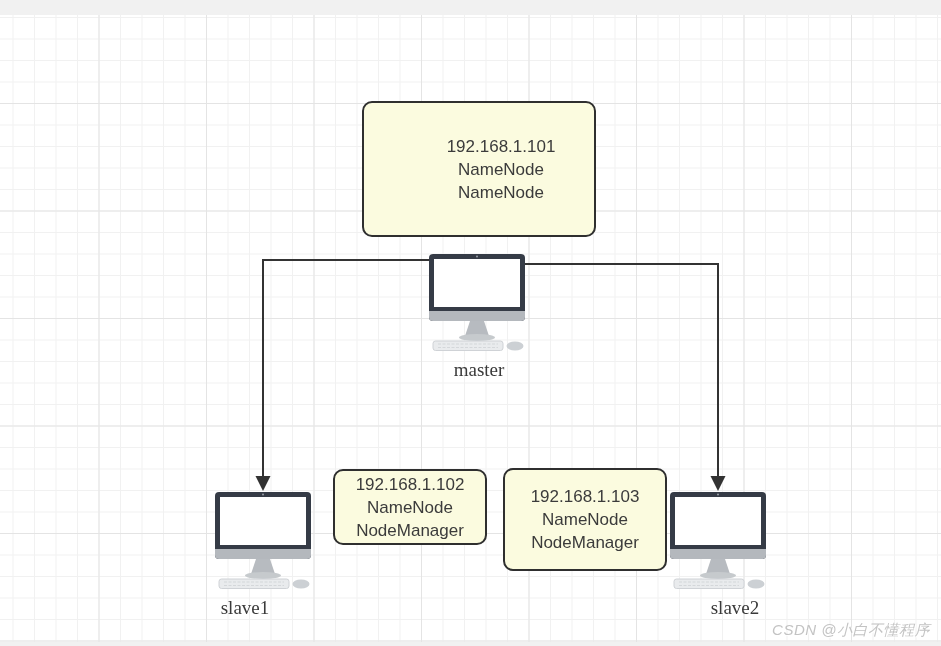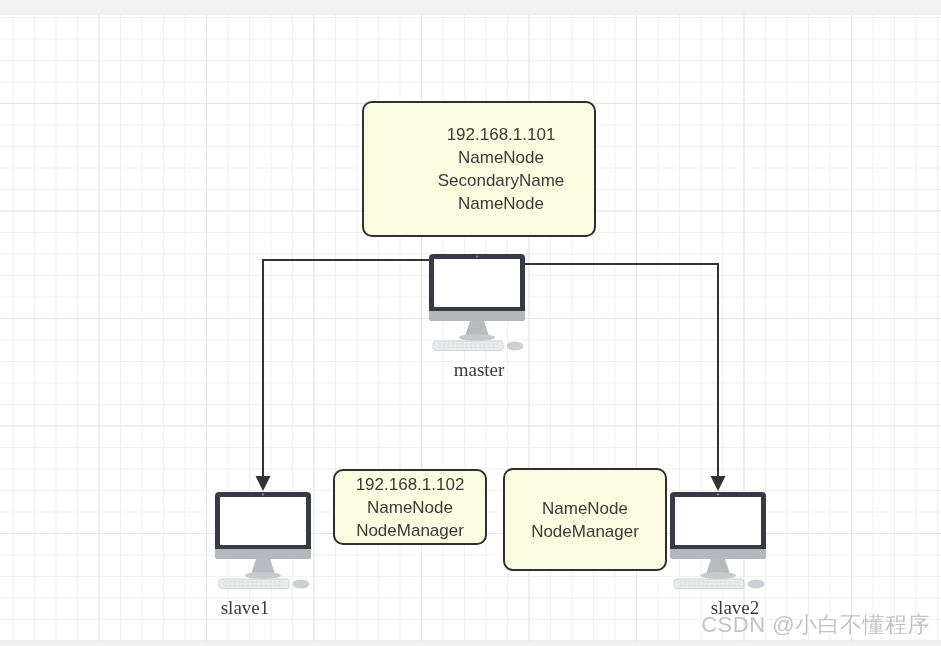--- a/index.html
+++ b/index.html
@@ -45,23 +45,24 @@
   .node-label {
     position: absolute; width: 106px; text-align: center;
     color: #3a3a3a; font-size: 19px; font-family: Liberation Serif, serif;
   }
   .node-label.master { left: 426px; top: 359px; }
   .node-label.slave1 { left: 192px; top: 597px; }
   .node-label.slave2 { left: 682px; top: 597px; }
 
   .watermark {
     position: absolute; right: 11px; bottom: 6px;
-    color: #c3c3c3; font-size: 22px; letter-spacing: 0.5px;
+    color: #c3c3c3; font-size: 15px; letter-spacing: 0.5px;
     text-shadow: 1px 1px 0 #ffffff;
     white-space: nowrap;
+    font-style: italic;
   }
 </style>
 </head>
 <body>
 
 <div class="canvas">
 
   <div class="strip top"></div>
   <div class="strip bottom"></div>
 
@@ -72,31 +73,31 @@
     </g>
     <g>
       <path d="M524,264 L718,264 L718,477" fill="none" stroke="#333333" stroke-width="2"></path>
       <polygon points="718,491 710.5,476 725.5,476" fill="#333333"></polygon>
     </g>
   </svg>
 
   <div class="note-box master-info">
     <div>192.168.1.101</div>
     <div>NameNode</div>
-    <div>SecondaryName</div>
     <div>NameNode</div>
   </div>
 
   <div class="note-box slave1-info">
     <div>192.168.1.102</div>
     <div>NameNode</div>
     <div>NodeManager</div>
   </div>
 
   <div class="note-box slave2-info">
+    <div>192.168.1.103</div>
     <div>NameNode</div>
     <div>NodeManager</div>
   </div>
 
   <div class="computer master">
     <svg viewBox="0 0 104 97">
       <rect x="4" y="0" width="96" height="67" rx="4" fill="#353b46"></rect>
       <path d="M4,57 h96 v6 a4,4 0 0 1 -4,4 h-88 a4,4 0 0 1 -4,-4 z" fill="#b4b8bd"></path>
       <rect x="9" y="5" width="86" height="48" fill="#ffffff"></rect>
       <circle cx="52" cy="2.6" r="1" fill="#9aa0a8"></circle>

